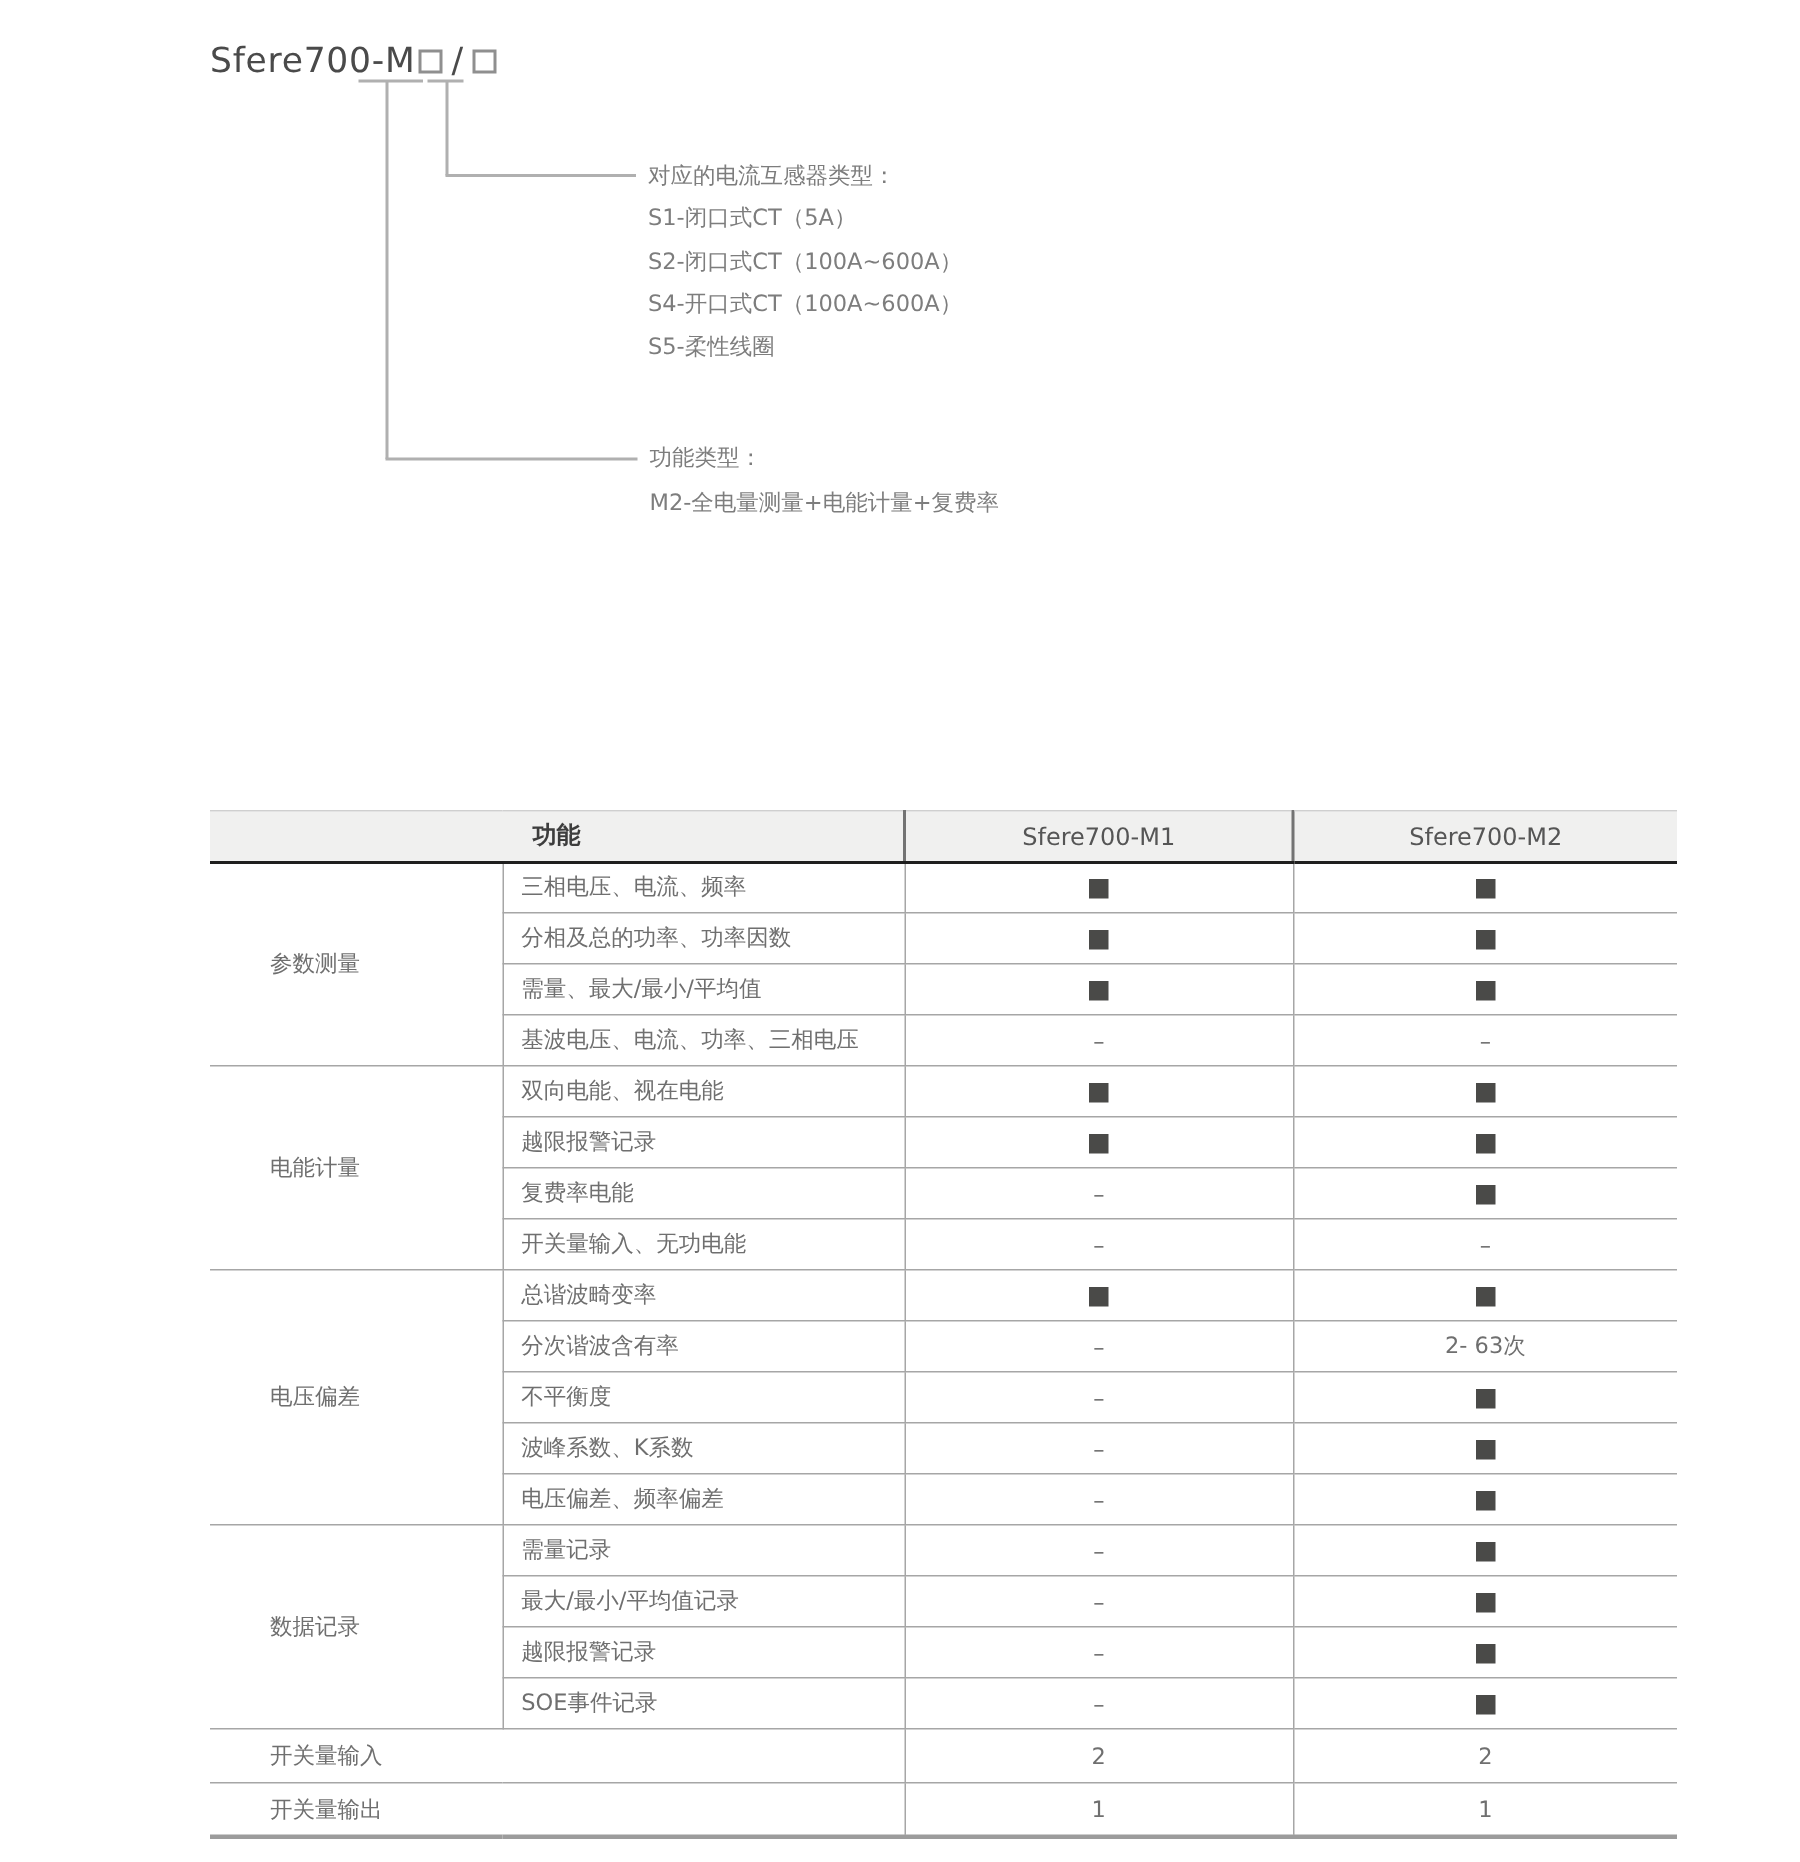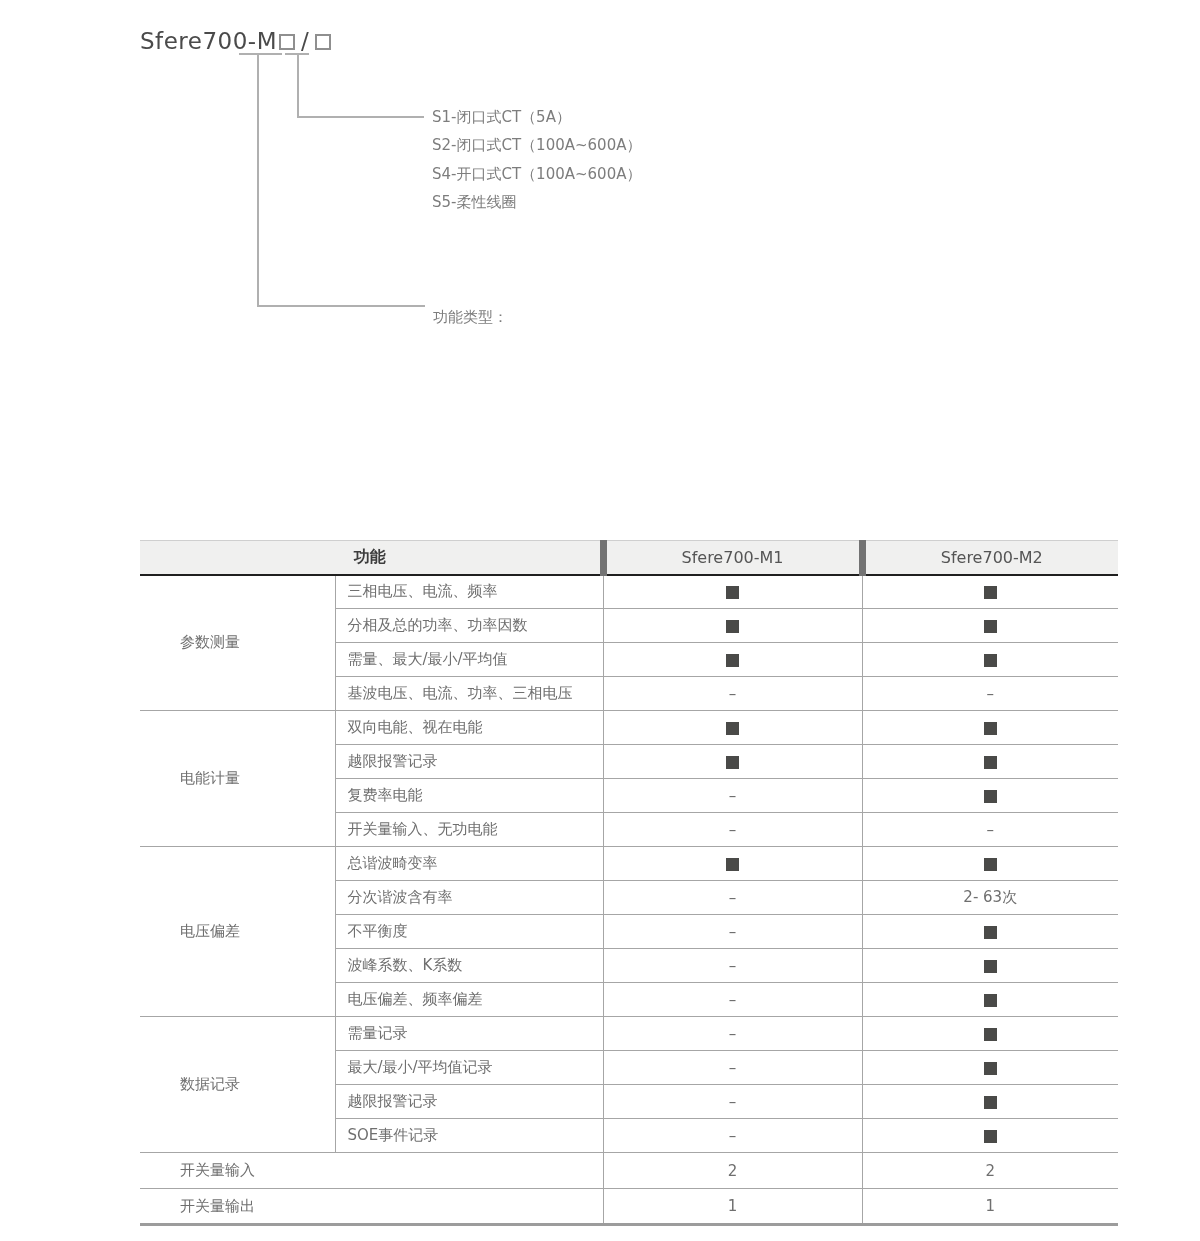--- a/index.html
+++ b/index.html
@@ -26,29 +26,29 @@
   .u1{left:239px;top:53px;width:43px;height:1.5px;}
   .u2{left:285px;top:53px;width:24px;height:1.5px;}
   .v1{left:257px;top:54px;width:1.5px;height:252px;}
   .h1{left:257px;top:305px;width:168px;height:1.5px;}
   .v2{left:297px;top:54px;width:1.5px;height:63px;}
   .h2{left:297px;top:116px;width:127px;height:1.5px;}
   .legend{position:absolute;font-size:15px;color:var(--text-diagram);white-space:nowrap;}
   .legend .row{height:28.5px;display:flex;align-items:center;}
   .legend.fn-sec .row{height:30px;}
   .ct-sec{left:432px;top:103px;}
-  .fn-sec{left:433px;top:290px;margin-top:12px;}
+  .fn-sec{left:433px;top:290px;}
 
   
   .tablewrap{position:absolute;left:140px;top:540px;width:978px;}
   table{border-collapse:collapse;table-layout:fixed;width:978px;
         border-top:1px solid #cfcfcf;border-bottom:3px solid var(--bottom-border);}
   th{background:var(--header-bg);height:34px;font-size:16px;font-weight:600;color:#3d3d3d;
      border-bottom:2px solid var(--header-line);text-align:center;vertical-align:middle;}
-  th.model{font-weight:400;color:#555555;border-left:7px solid #737373;font-size:16px;}
+  th.model{font-weight:400;color:#555555;border-left:2px solid #737373;font-size:16px;}
   td{height:34px;vertical-align:middle;font-size:15px;color:var(--text-secondary);
      border-bottom:1px solid var(--grid-line);}
   tr.sum td{height:36px;}
   td.group{border-right:1px solid var(--grid-line);padding-left:40px;color:var(--text-secondary);}
   td.feat{border-right:1px solid var(--grid-line);padding-left:12px;}
   td.val{text-align:center;}
   td.val.mid{border-right:1px solid var(--grid-line);}
   td.sumfeat{border-right:1px solid var(--grid-line);padding-left:40px;}
   tr:last-child td{border-bottom:none;}
   .sq{display:inline-block;width:13px;height:13px;background:var(--square);vertical-align:middle;}
@@ -62,28 +62,30 @@
   </div>
 
   <div class="cline u1"></div>
   <div class="cline u2"></div>
   <div class="cline v1"></div>
   <div class="cline h1"></div>
   <div class="cline v2"></div>
   <div class="cline h2"></div>
 
   <div class="legend ct-sec">
+    <div class="row">对应的电流互感器类型：</div>
     <div class="row">S1-闭口式CT（5A）</div>
     <div class="row">S2-闭口式CT（100A~600A）</div>
     <div class="row">S4-开口式CT（100A~600A）</div>
     <div class="row">S5-柔性线圈</div>
   </div>
 
   <div class="legend fn-sec">
     <div class="row">功能类型：</div>
+    <div class="row">M2-全电量测量+电能计量+复费率</div>
   </div>
 </div>
 
 <div class="tablewrap">
   <table>
     <colgroup>
       <col style="width:195px">
         <col style="width:268px">
         <col style="width:259px">
         <col style="width:256px">

